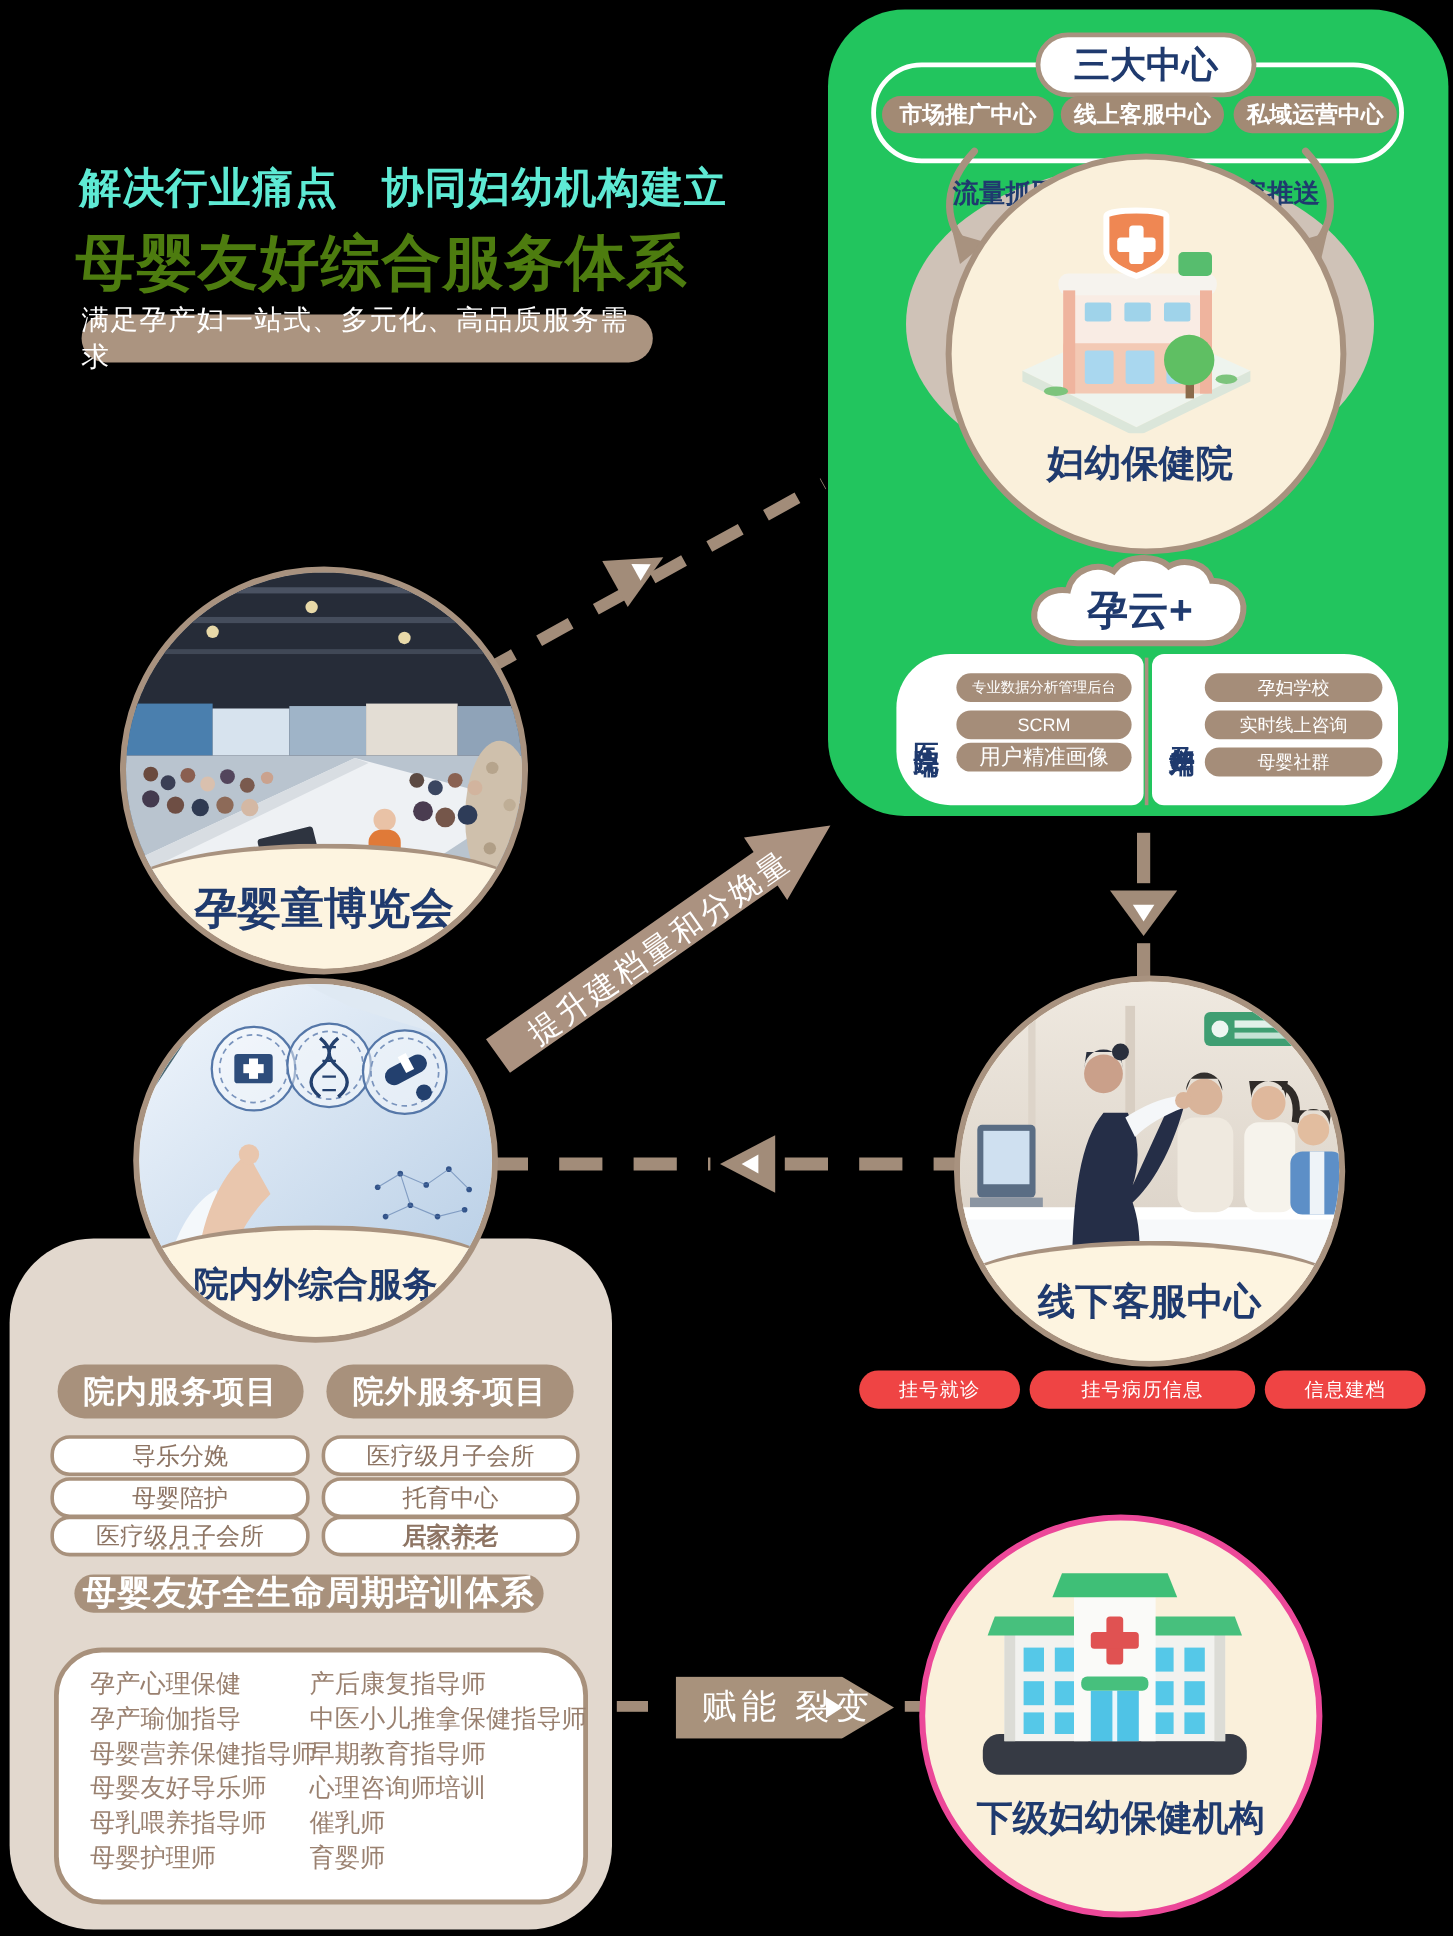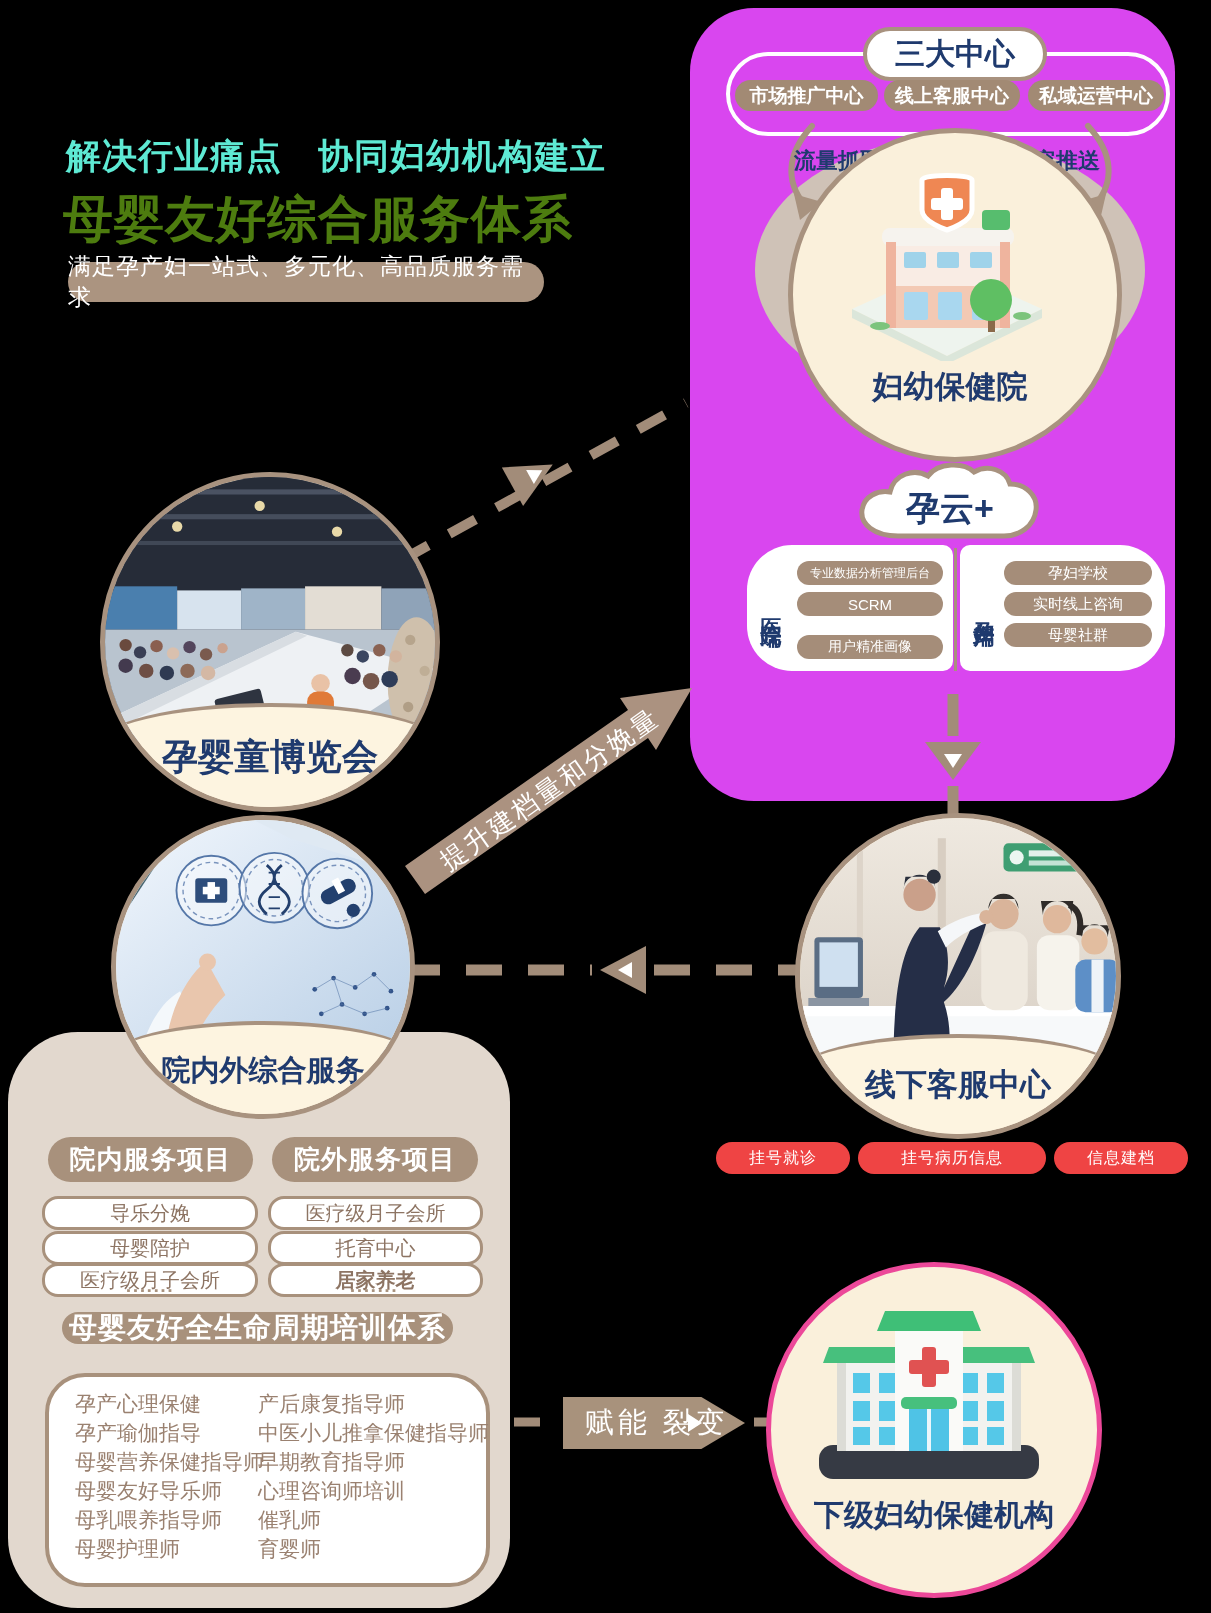--- a/index.html
+++ b/index.html
@@ -10,21 +10,21 @@
   .navy{color:#1f3a6e;}
   .serif{font-family:"Liberation Serif",serif;}
 
   
   .title-line1{left:66px;top:133px;font-size:35px;font-weight:600;color:#5eead4;letter-spacing:1px;}
   .title-line2{left:63px;top:186px;font-size:50px;font-weight:800;color:#4d7c0f;letter-spacing:1px;}
   .title-badge{left:68px;top:262px;width:476px;height:40px;border-radius:20px;background:#ab9480;
                color:#fff;font-size:23px;letter-spacing:1px;}
 
   
-  .hub{left:690px;top:8px;width:485px;height:793px;border-radius:64px;background:#d946ef;z-index:2;}
+  .hub{left:690px;top:8px;width:485px;height:672px;border-radius:64px;background:#22c55e;z-index:2;padding-left:32px;}
   .centers-frame{left:36px;top:44px;width:436px;height:76px;border:4px solid #fff;border-radius:42px;}
   .centers-title{left:173px;top:19px;width:176px;height:46px;background:#fff;border:4px solid #a8927f;
                  border-radius:27px;font-size:30px;font-weight:800;}
   .cpill{top:72px;height:31px;border-radius:16px;background:#a28a74;color:#fff;font-size:19px;font-weight:700;}
   .flow-label{font-size:22px;font-weight:700;}
   .hub-shadow{left:65px;top:130px;width:390px;height:264px;border-radius:50%;background:#cfc2b7;}
   .hub-circle{left:98px;top:120px;width:324px;height:324px;border-radius:50%;background:#faf0db;
               border:5px solid #a8927f;}
   .hub-hospital-label{left:98px;top:358px;width:324px;text-align:center;font-size:31px;font-weight:800;}
   .cloud-label{left:165px;top:478px;width:190px;text-align:center;font-size:34px;font-weight:800;z-index:3;}
@@ -134,21 +134,21 @@
 
     <svg class="abs" style="left:160px;top:452px;" width="200" height="82" viewBox="0 0 200 82">
       <path d="M48,76 C24,76 10,64 12,50 C14,36 28,30 40,32 C44,14 64,8 78,16 C88,2 114,2 124,12 C138,4 156,10 160,24 C176,24 188,36 186,50 C184,66 170,76 154,76 Z" fill="#fff" stroke="#a8927f" stroke-width="5"></path>
     </svg>
     <div class="abs cloud-label navy">孕云+</div>
 
     <div class="abs cloudbox left">
       <div class="abs vlabel flexc" style="left:10px;top:18px;height:90px;">医院端</div>
       <div class="abs mpill flexc" style="left:50px;top:16px;width:146px;font-size:12px;">专业数据分析管理后台</div>
       <div class="abs mpill flexc" style="left:50px;top:47px;width:146px;font-size:15px;">SCRM</div>
-      <div class="abs mpill flexc" style="left:50px;top:90px;width:146px;font-size:14px;">用户精准画像</div>
+      <div class="abs mpill flexc" style="left:50px;top:74px;width:146px;font-size:18px;">用户精准画像</div>
     </div>
     <div class="abs boxdivider"></div>
     <div class="abs cloudbox right">
       <div class="abs vlabel flexc" style="left:10px;top:8px;height:110px;letter-spacing:1px;">孕产妇端</div>
       <div class="abs mpill flexc" style="left:44px;top:16px;width:148px;font-size:15px;">孕妇学校</div>
       <div class="abs mpill flexc" style="left:44px;top:47px;width:148px;font-size:15px;">实时线上咨询</div>
       <div class="abs mpill flexc" style="left:44px;top:78px;width:148px;font-size:15px;">母婴社群</div>
     </div>
   </div>
 

